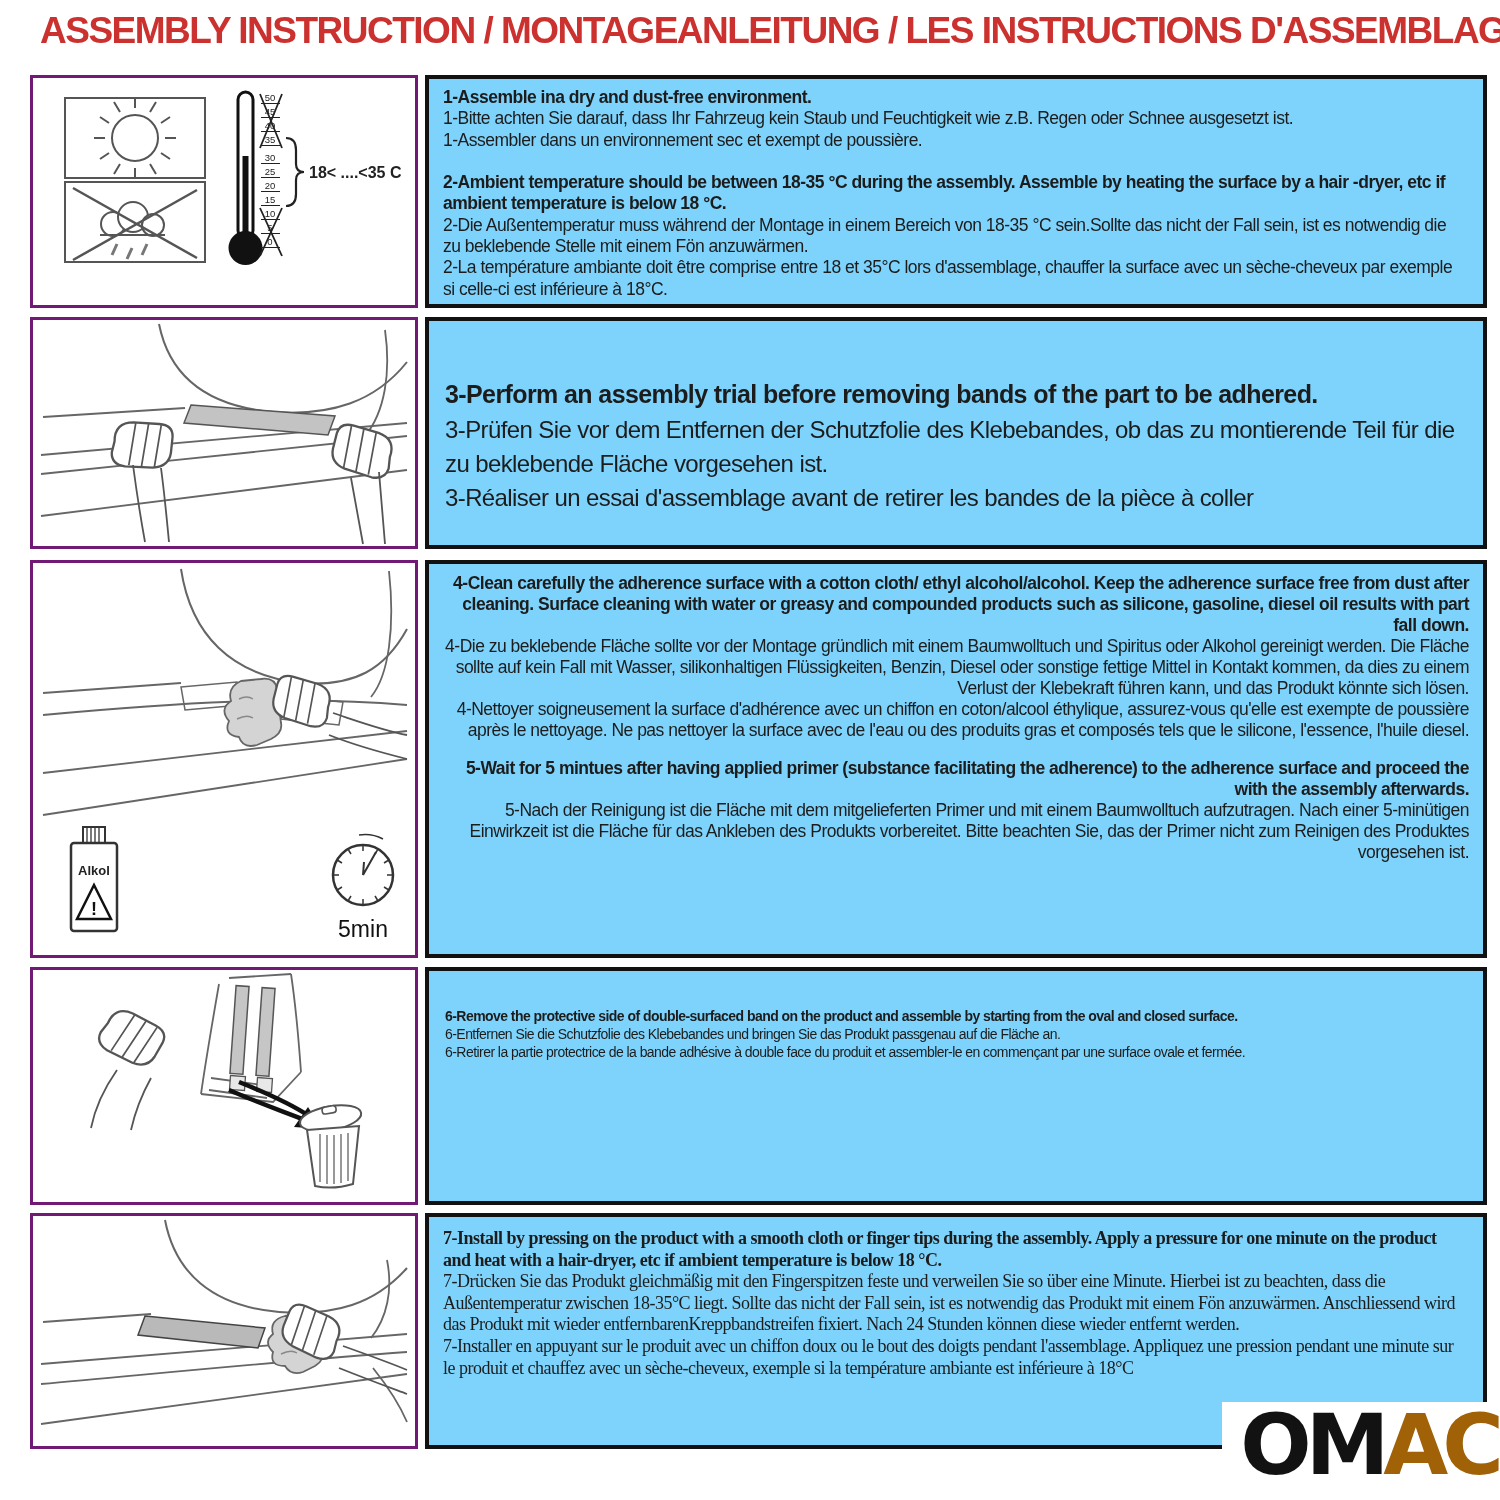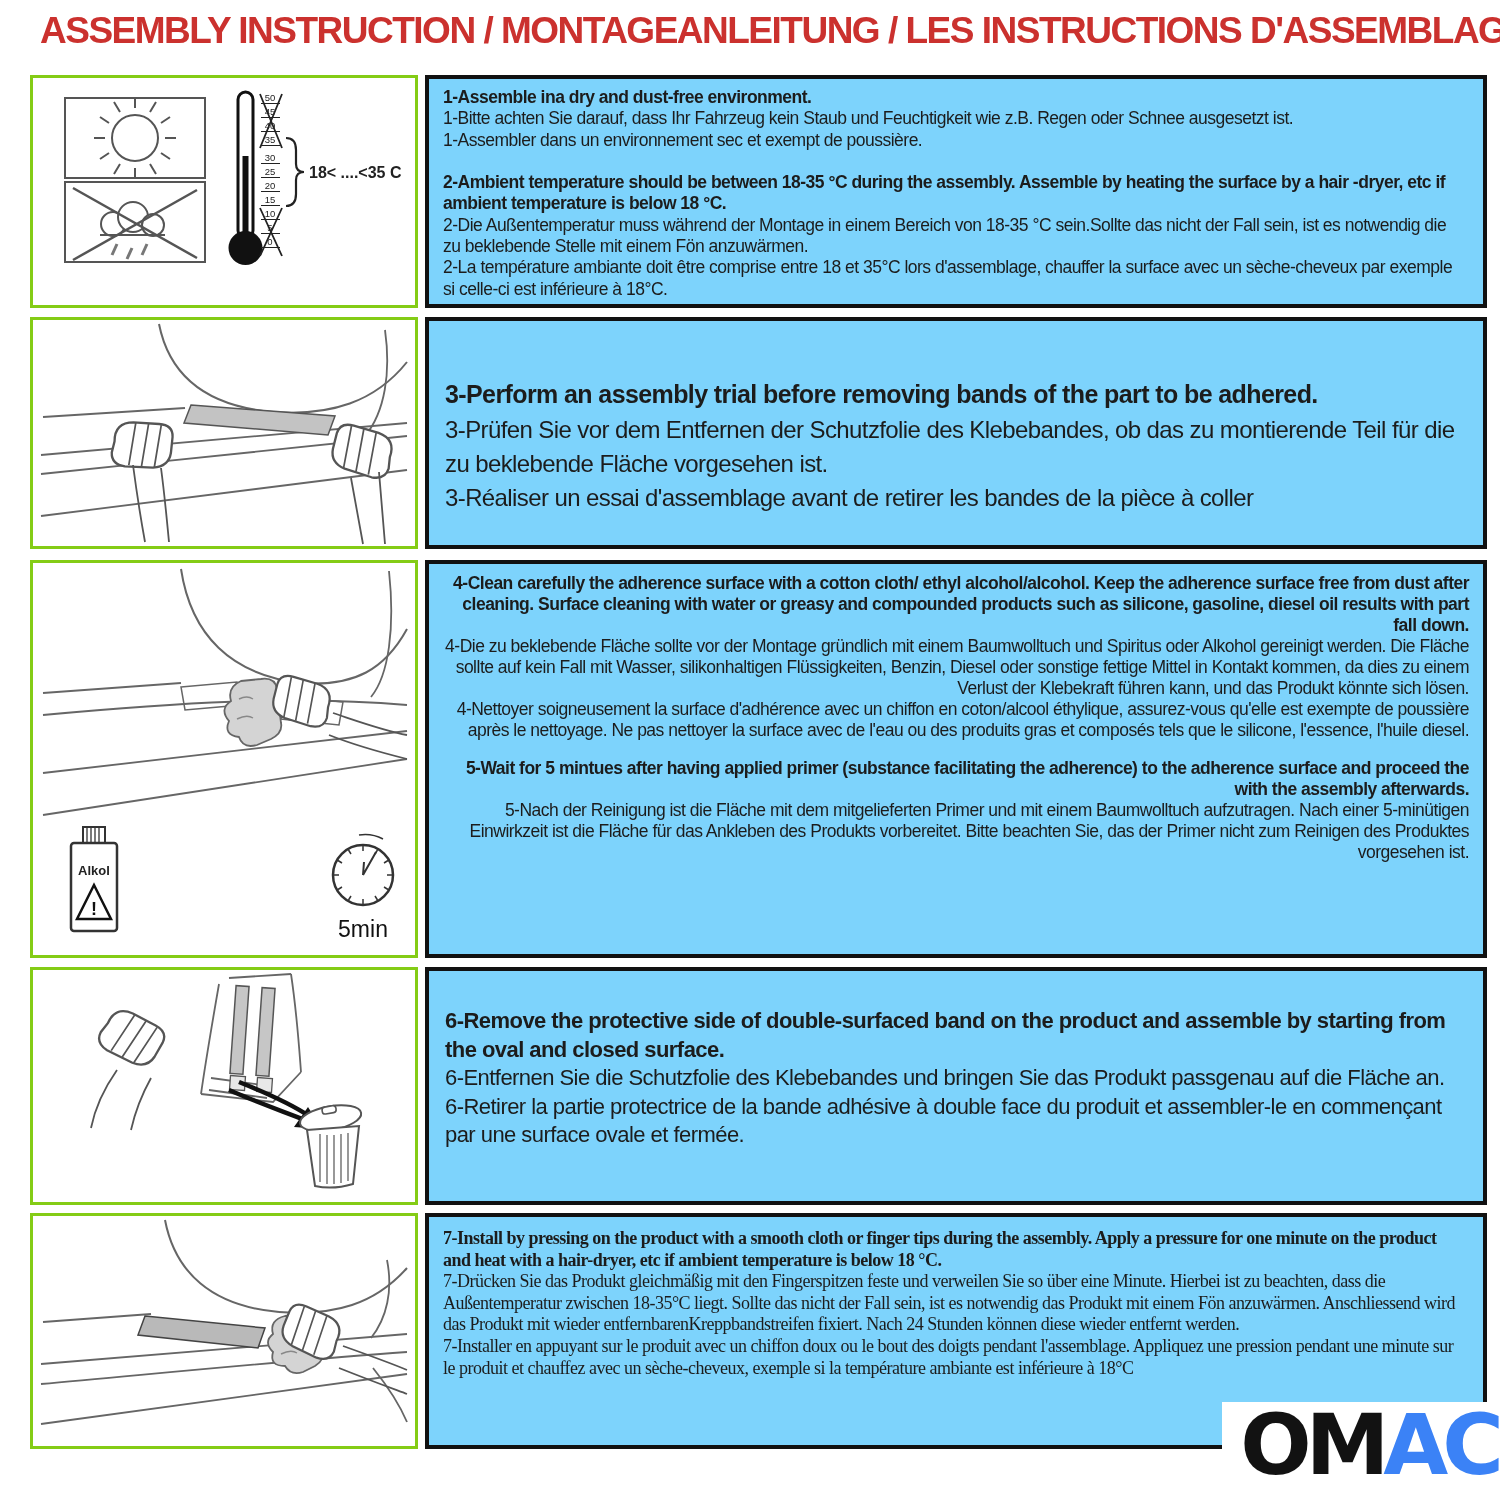--- a/index.html
+++ b/index.html
@@ -7,48 +7,48 @@
     position:relative; width:1500px; height:1500px; background:#ffffff;
     font-family:"Liberation Sans",sans-serif; color:#1c1c1c; overflow:hidden;
   }
   .title {
     position:absolute; left:40px; top:10px; margin:0;
     font-size:37px; font-weight:bold; letter-spacing:-1.5px;
     color:#cb312e; white-space:nowrap;
   }
   .illus {
     position:absolute; left:30px; width:388px; box-sizing:border-box;
-    border:3px solid #84cc16; background:#fff;
+    border:3px solid #701a75; background:#fff;
   }
   .tbox {
     position:absolute; left:425px; width:1062px; box-sizing:border-box;
     border:4px solid #111; background:#7dd3fc;
   }
   .r1 { top:75px;   height:233px; }
   .r2 { top:317px;  height:232px; }
   .r3 { top:560px;  height:398px;text-align:right; }
   .r4 { top:967px;  height:238px; }
   .r5 { top:1213px; height:236px; }
   .tbox p { margin:0; }
   p.b { font-weight:bold; }
   .t1 { padding:8px 16px 0 14px;  font-size:17.5px; line-height:1.22; letter-spacing:-0.5px; }
   .t1 .gap { margin-top:21px; }
   .t2 { padding:56px 16px 0 16px; font-size:24px;   line-height:1.42; letter-spacing:-0.6px; }
   .t2 p.b { font-size:25px; }
   .t3 { padding:9px 14px 0 12px;  font-size:17.5px; line-height:1.2;  letter-spacing:-0.5px; }
   .t3 .gap { margin-top:17px; }
-  .t4 { padding:36px 16px 0 16px; font-size:22px;   line-height:1.3;  letter-spacing:-0.55px; }
+  .t4 { padding:36px 16px 0 16px; font-size:14px;   line-height:1.3;  letter-spacing:-0.55px; }
   .t5 { padding:11px 16px 0 14px; font-size:18px;   line-height:1.2;  letter-spacing:-0.5px;font-family:Liberation Serif, serif; }
   .logo {
     position:absolute; right:2px; top:1402px; z-index:5; background:#fff;
     padding:4px 0 8px 18px; font-family:"DejaVu Sans",sans-serif;
     font-weight:bold; font-size:84px; line-height:0.95; letter-spacing:-6px; color:#121212;
     white-space:nowrap;
   }
-  .logo .red { color:#3b82f6; }
+  .logo .red { color:#a16207; }
   svg { display:block; }
   svg text { font-family:"Liberation Sans",sans-serif; }
 </style>
 </head>
 <body>
 
 <div class="page">
 
   <h1 class="title">ASSEMBLY INSTRUCTION / MONTAGEANLEITUNG / LES INSTRUCTIONS D'ASSEMBLAGE</h1>
 

